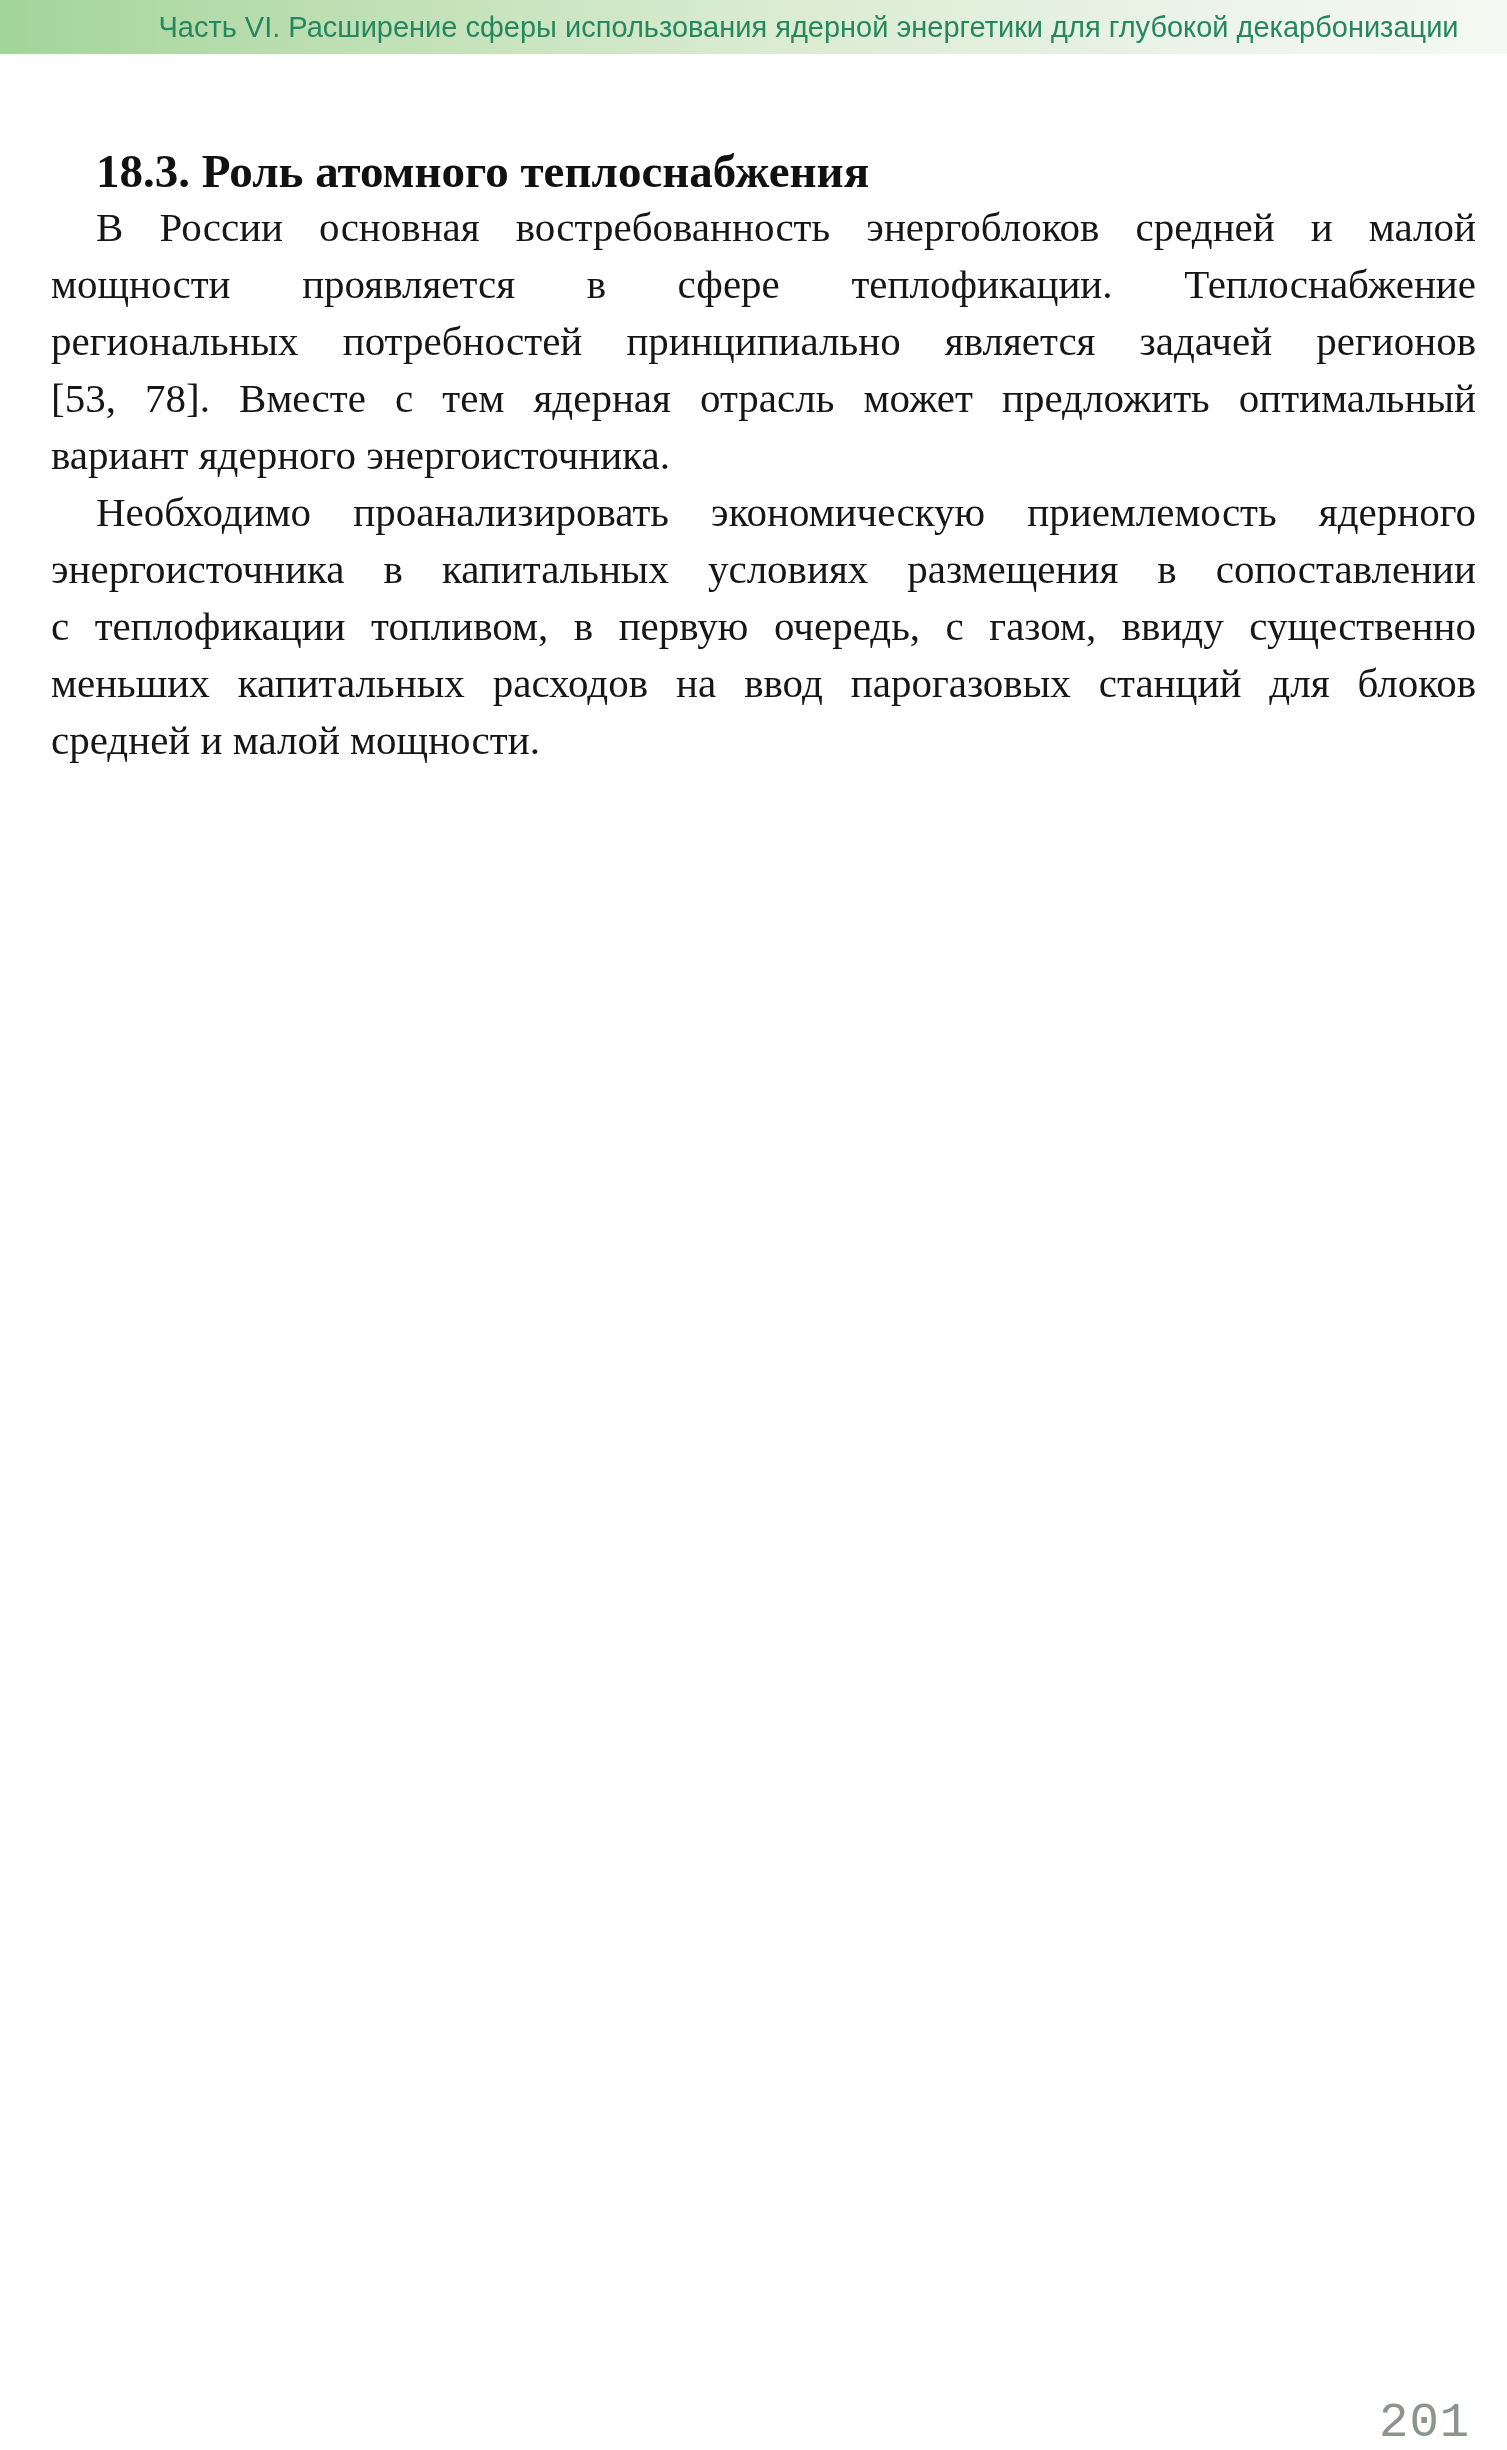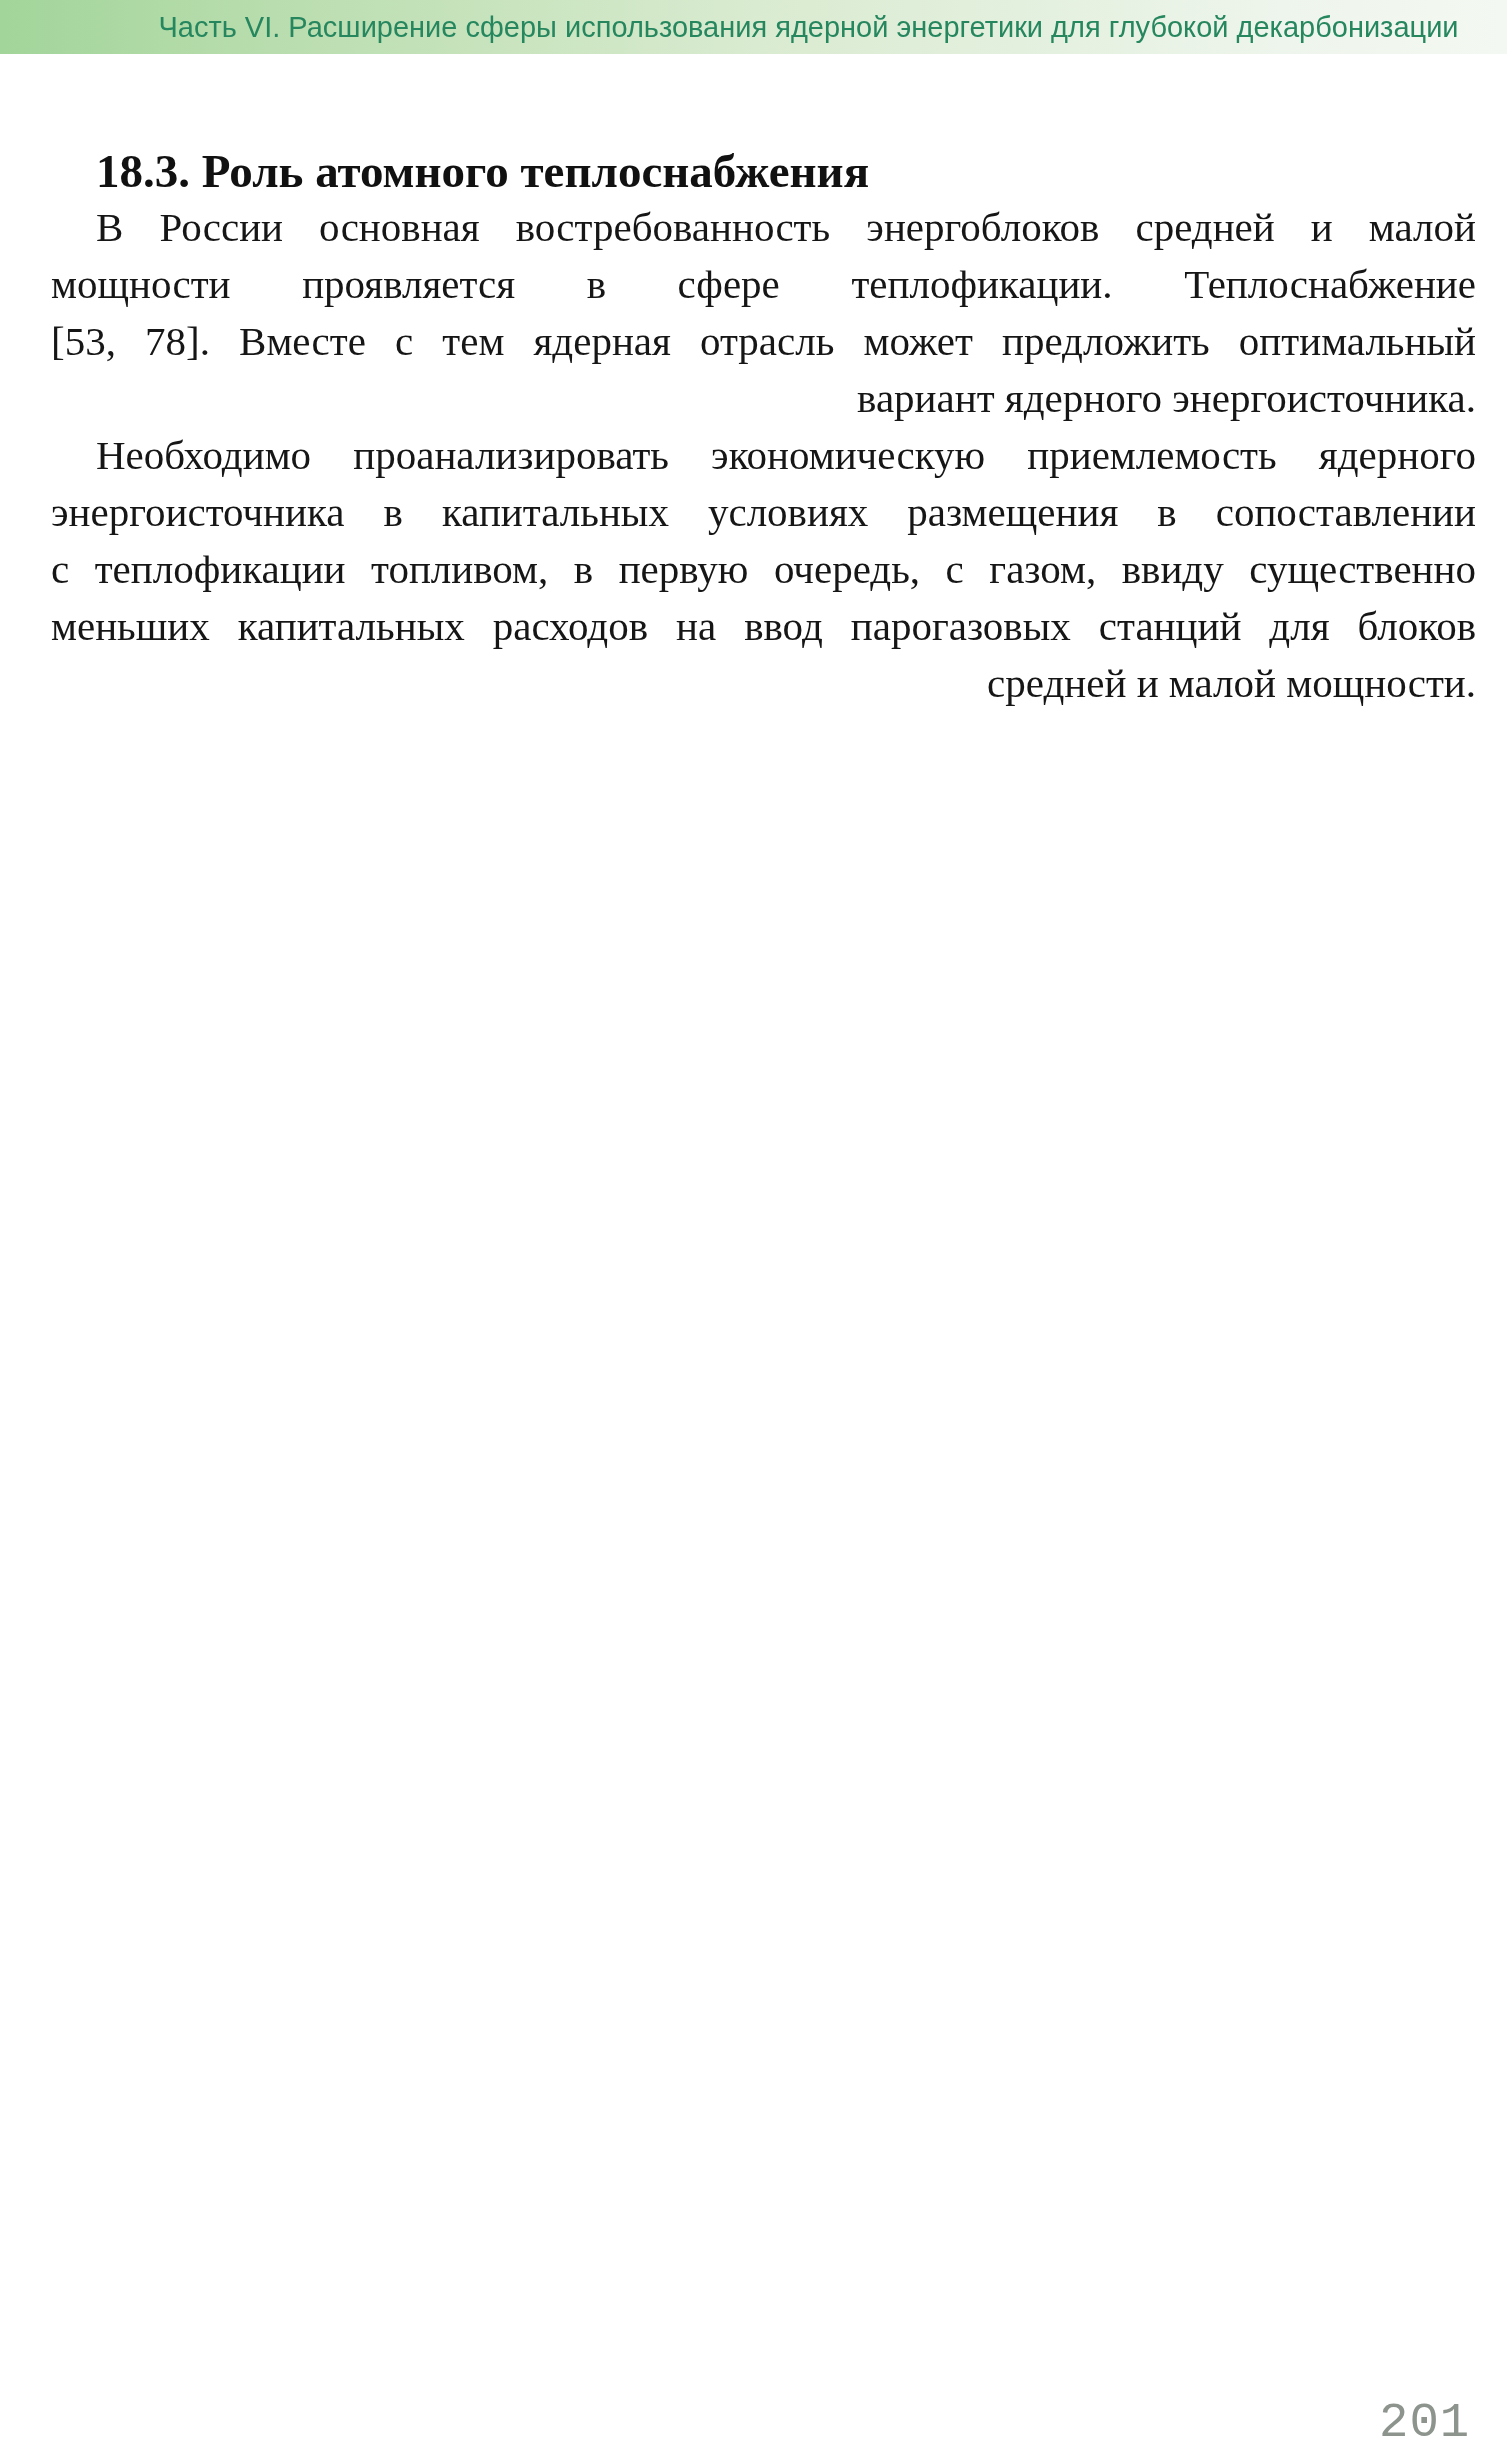--- a/index.html
+++ b/index.html
@@ -54,21 +54,21 @@
   }
   .title {
     font-size: 47px;
     font-weight: bold;
     line-height: 55px;
     margin: 0;
     text-indent: 45px;
     color: #111111;
   }
   .line {
-    text-align: right;
+    text-align: left;
   }
   .line.j {
     text-align: justify;
     text-align-last: justify;
   }
   .line.indent {
     text-indent: 45px;
   }
   
   .page-number {
@@ -89,20 +89,21 @@
 
   <header class="band">
     <span class="band-text">Часть VI. Расширение сферы использования ядерной энергетики для глубокой декарбонизации</span>
   </header>
 
   <main class="content">
     <h1 class="title">18.3. Роль атомного теплоснабжения</h1>
     <div id="text-block">
         <div class="line j indent">В России основная востребованность энергоблоков средней и малой</div>
         <div class="line j">мощности проявляется в сфере теплофикации. Теплоснабжение</div>
+        <div class="line j">региональных потребностей принципиально является задачей регионов</div>
         <div class="line j">[53, 78]. Вместе с тем ядерная отрасль может предложить оптимальный</div>
         <div class="line">вариант ядерного энергоисточника.</div>
         <div class="line j indent">Необходимо проанализировать экономическую приемлемость ядерного</div>
         <div class="line j">энергоисточника в капитальных условиях размещения в сопоставлении</div>
         <div class="line j">с теплофикации топливом, в первую очередь, с газом, ввиду существенно</div>
         <div class="line j">меньших капитальных расходов на ввод парогазовых станций для блоков</div>
         <div class="line">средней и малой мощности.</div>
       </div>
   </main>
 

